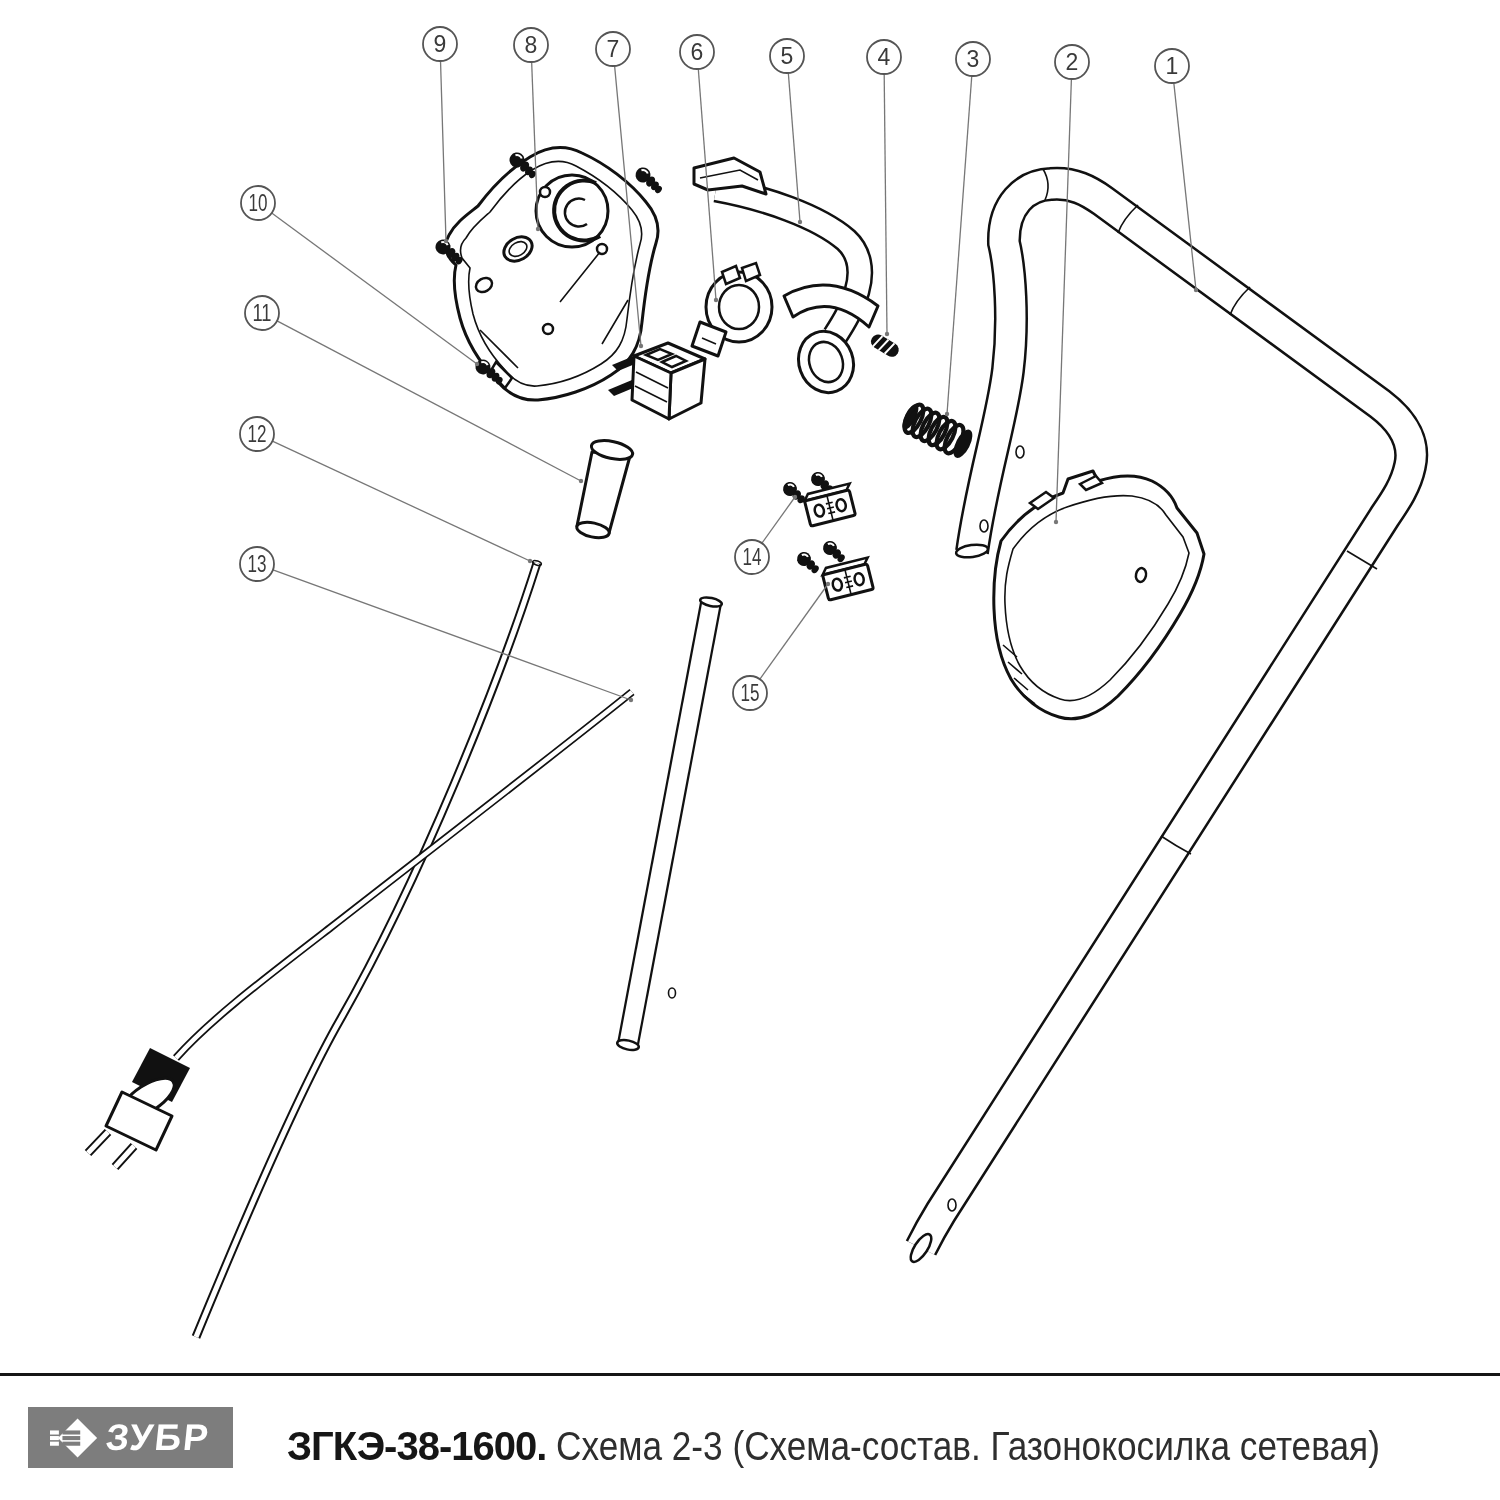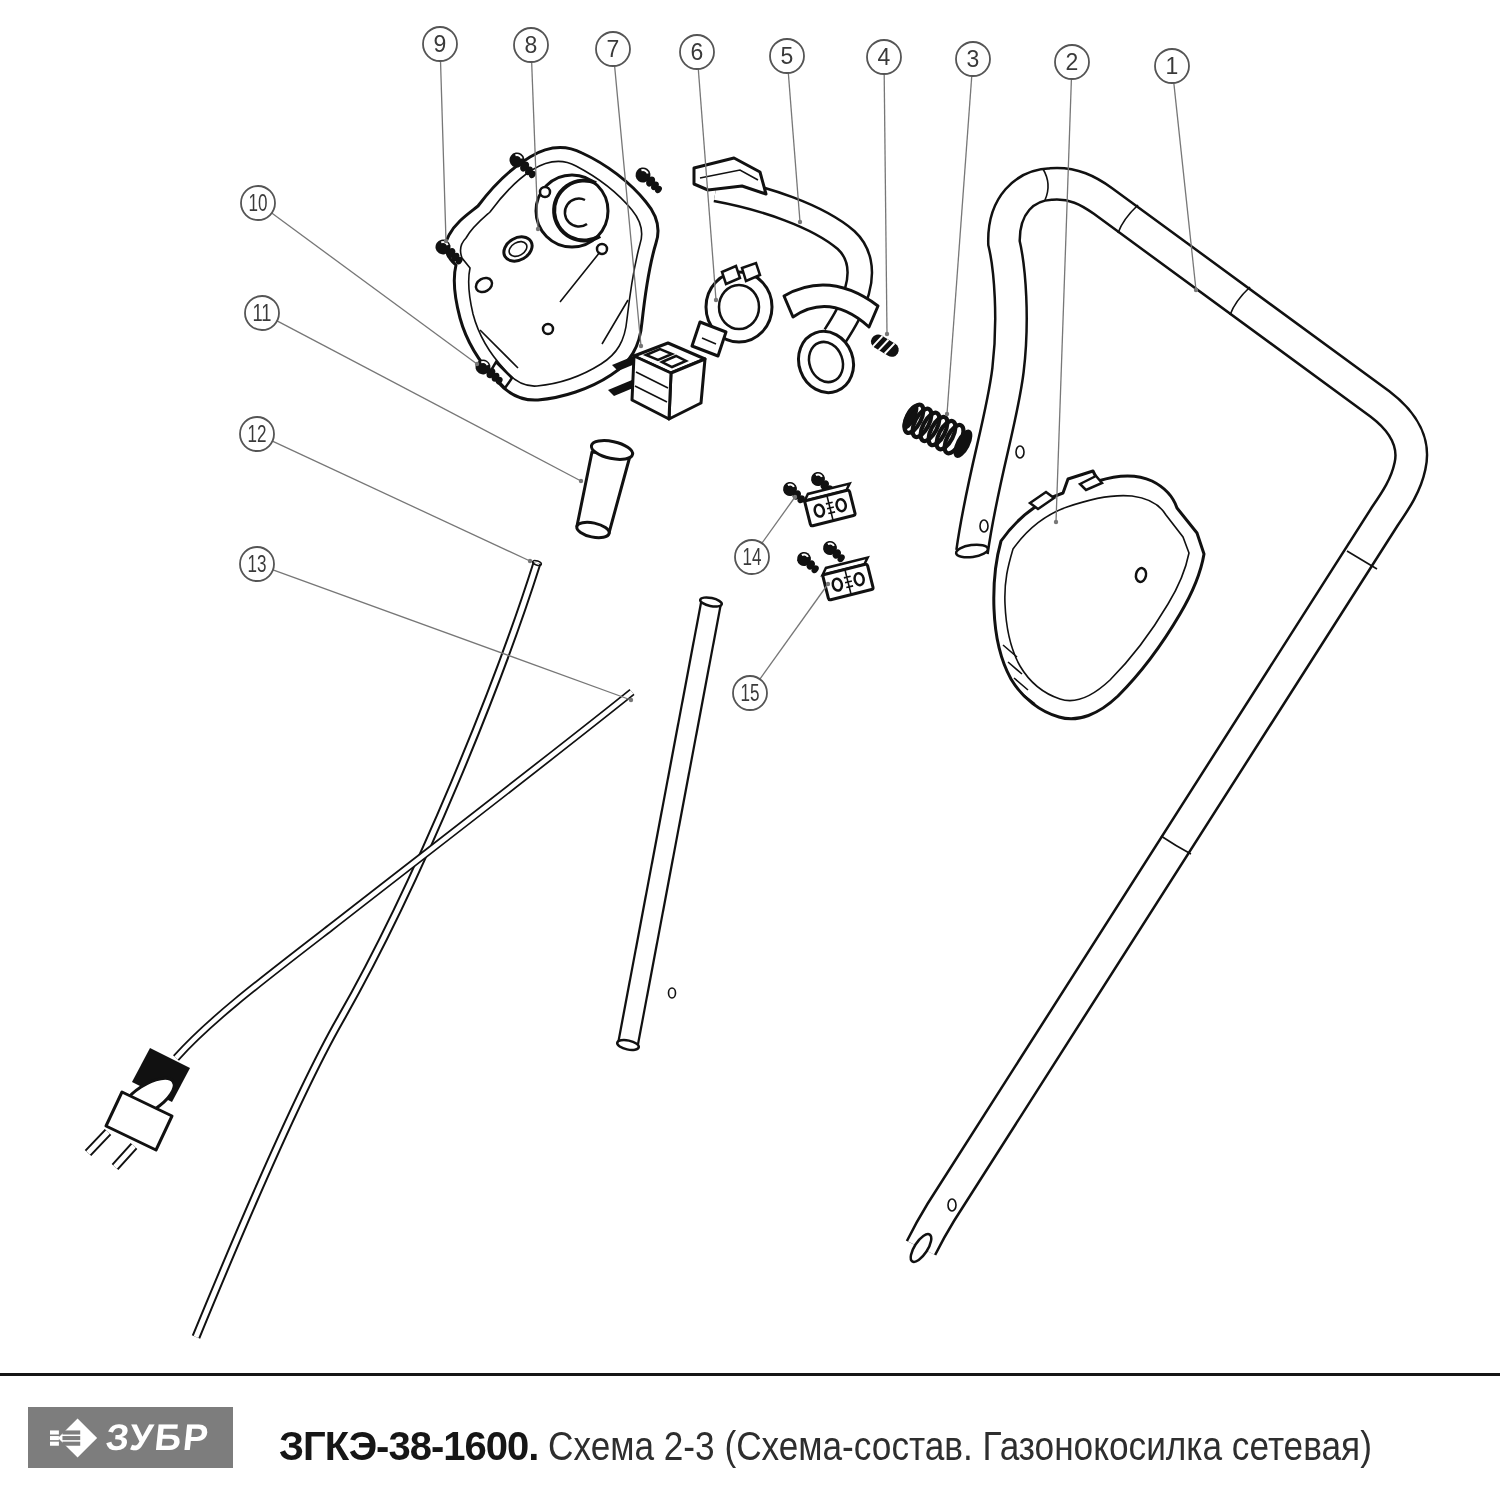--- a/index.html
+++ b/index.html
@@ -12,21 +12,21 @@
   .blk{fill:#111;stroke:none;}
   .tube-out{fill:none;stroke:#111;stroke-linecap:butt;}
   .tube-in{fill:none;stroke:#fff;stroke-linecap:butt;}
   .wline{stroke:#fff;stroke-width:2;fill:none;}
   
   #footer-line{position:absolute;left:0;top:1373px;width:1500px;height:3px;background:#161616;}
   #logo{position:absolute;left:28px;top:1407px;width:205px;height:61px;background:#7d7d7d;
         display:flex;align-items:center;justify-content:center;gap:8px;}
   #logo .brand-text{color:#fff;font-weight:bold;font-size:37px;letter-spacing:2px;
         transform:skewX(-6deg);line-height:1;}
-  #title{position:absolute;left:279px;top:1424px;white-space:nowrap;font-size:40px;color:#161616;}
+  #title{position:absolute;left:287px;top:1424px;white-space:nowrap;font-size:40px;color:#161616;}
   #title .t-bold{font-weight:bold;letter-spacing:-1px;}
   #title .t-light{display:inline-block;transform:scaleX(.88);transform-origin:left center;
         color:#2e2e2e;font-weight:normal;margin-left:10px;letter-spacing:0;}
   text.co-num{fill:#3a3a3a;font-size:23px;font-family:"Liberation Sans",sans-serif;}
 </style>
 </head>
 <body>
 
 <div id="stage">
 

